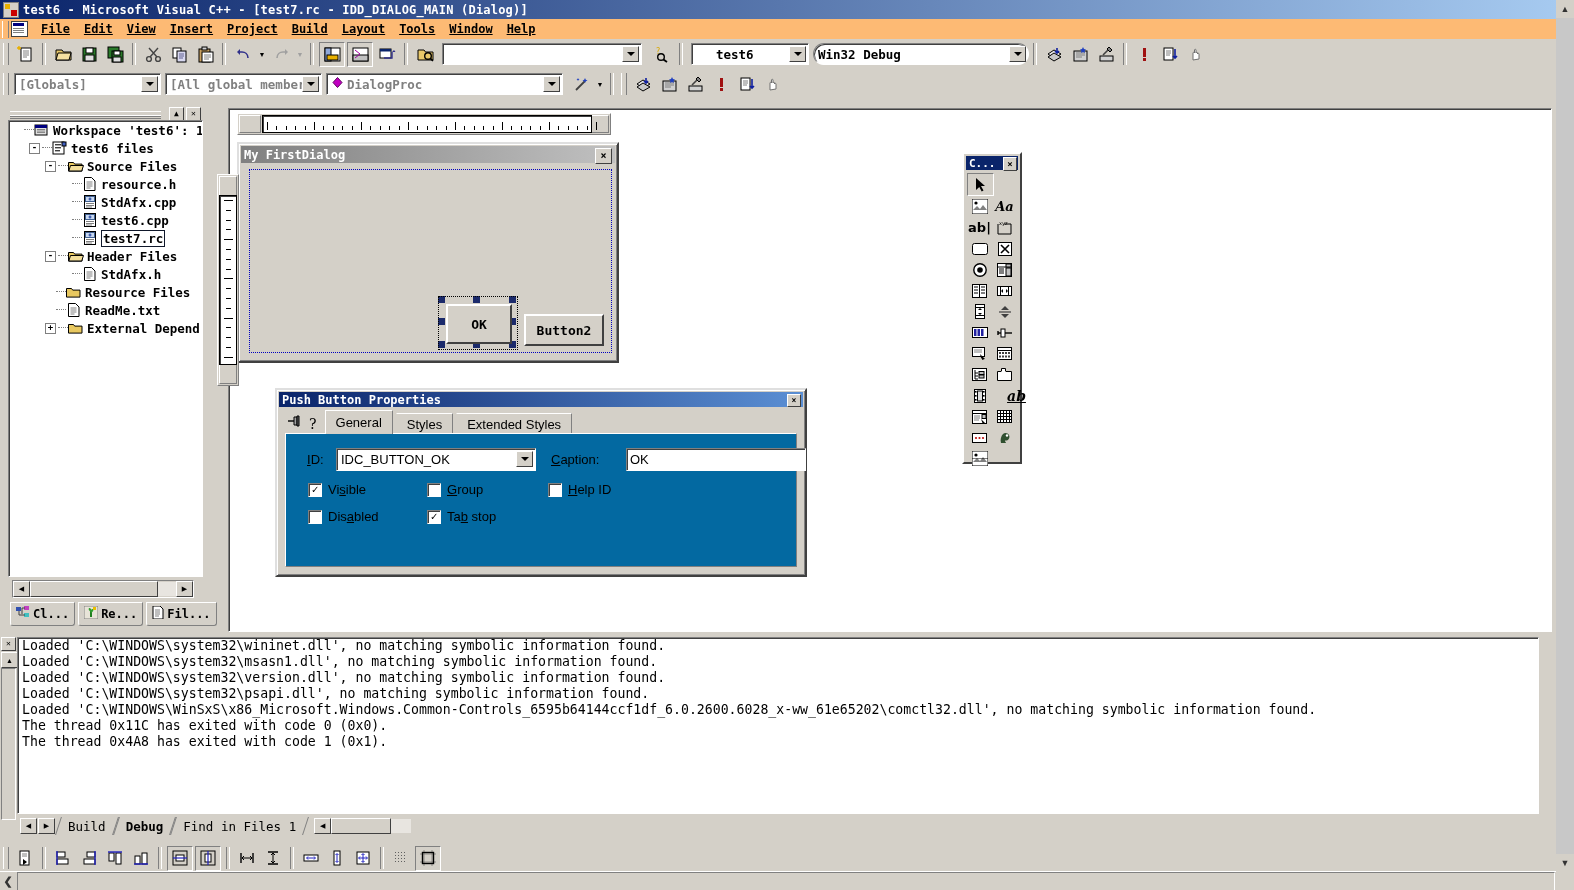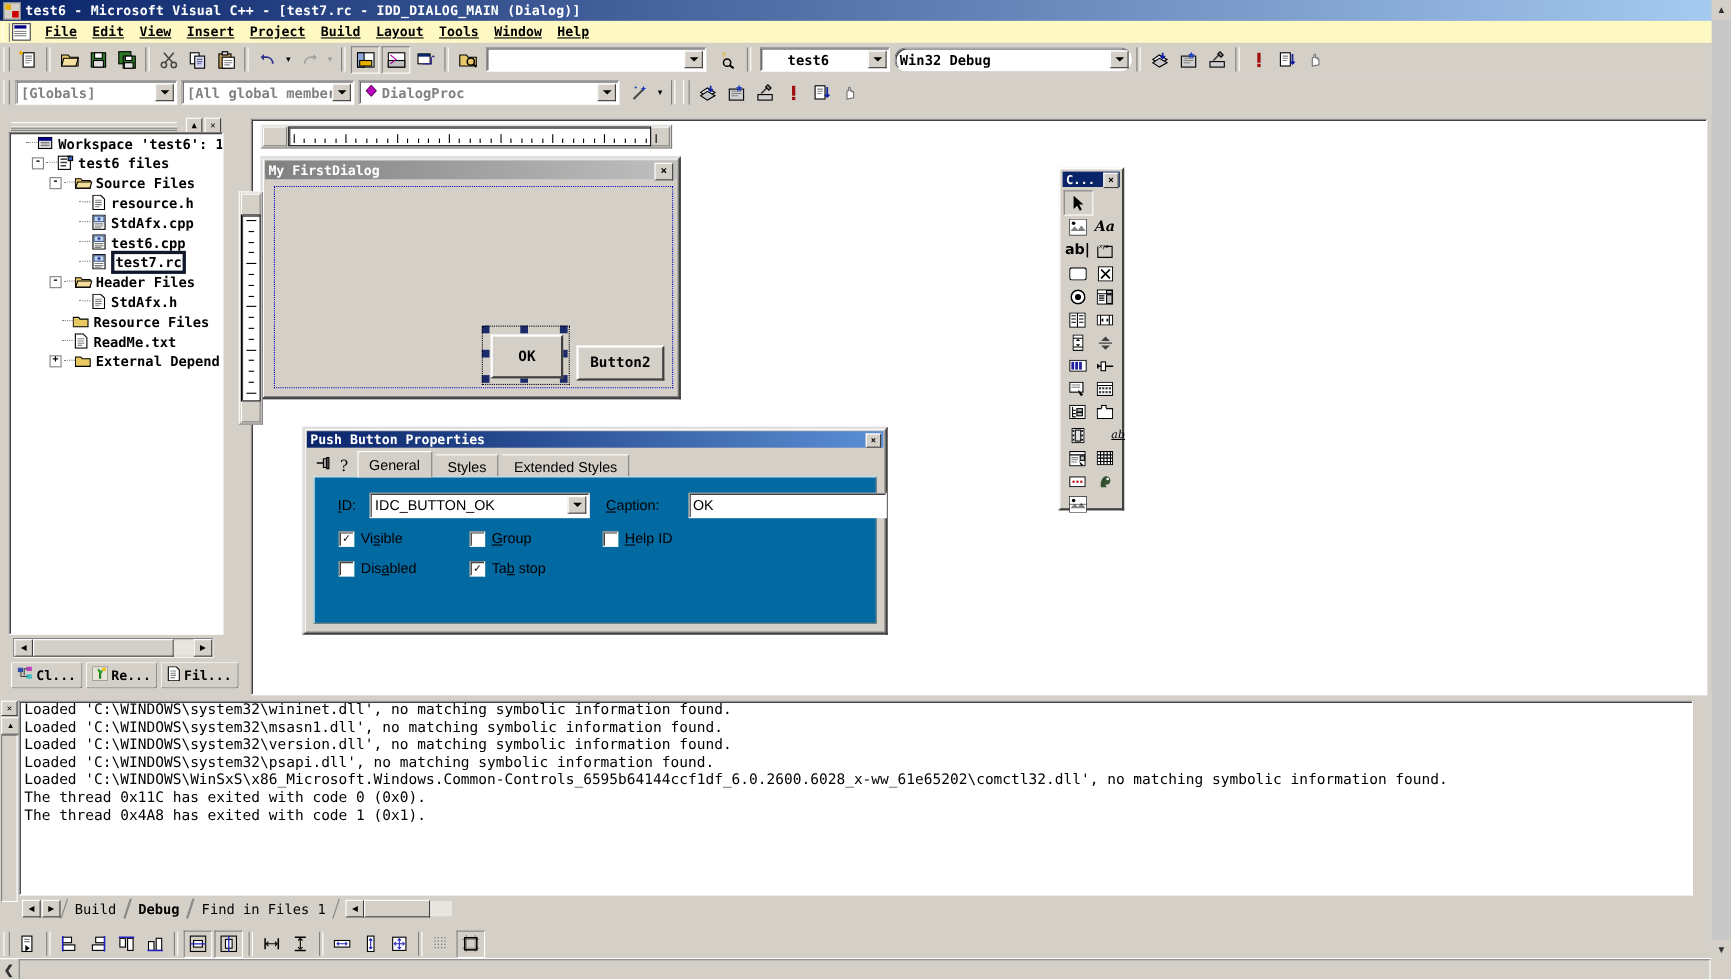--- a/index.html
+++ b/index.html
@@ -16,21 +16,21 @@
   .titlebar .appicon:before{content:"";position:absolute;right:1px;bottom:1px;width:6px;height:6px;background:#c00;}
 
   
   .rightcol{position:absolute;right:0;top:0;width:18px;height:890px;background:#c8c8c8;}
   .rc-btn{width:18px;height:18px;background:#d4d0c8;display:flex;align-items:center;justify-content:center;font-size:9px;color:#333;}
   .rc-top{position:absolute;top:0;left:0;}
   .rc-bot{position:absolute;bottom:18px;left:0;}
   .rc-cor{position:absolute;bottom:0;left:0;}
 
   
-  .menubar{position:absolute;left:0;top:19px;width:1556px;height:20px;background:#fef9c3;display:flex;align-items:center;}
+  .menubar{position:absolute;left:0;top:19px;width:1556px;height:20px;background:#fdba74;display:flex;align-items:center;}
   .menubar .grip{width:5px;height:17px;margin:0 2px 0 2px;border-left:1px solid #fff;border-right:1px solid #808080;}
   .menuicon{width:15px;height:14px;background:#fff;border:1px solid #404040;margin-right:6px;position:relative;}
   .menuicon:before{content:"";position:absolute;left:1px;top:1px;width:11px;height:3px;background:#000080;}
   .menuicon:after{content:"";position:absolute;left:1px;top:6px;width:11px;height:1px;box-shadow:0 2px 0 #808080,0 4px 0 #808080;background:#808080;}
   .mi{font-family:"DejaVu Sans Mono",monospace;font-size:12px;font-weight:bold;padding:2px 7px;cursor:default;}
   .mi u{text-decoration:underline;}
 
   
   .tb{position:absolute;left:0;background:#d4d0c8;display:flex;align-items:center;}
   .tb1{top:39px;width:1556px;height:30px;}
@@ -59,21 +59,21 @@
   .hbtn{width:13px;height:12px;background:#d4d0c8;border:1px solid;border-color:#fff #404040 #404040 #fff;
      display:flex;align-items:center;justify-content:center;font-size:8px;font-family:"DejaVu Sans Mono",monospace;line-height:1;margin-left:2px;}
   .ws-tree{position:absolute;left:0;top:12px;width:193px;height:455px;background:#fff;
      border:1px solid;border-color:#808080 #fff #fff #808080;box-shadow:inset 1px 1px 0 #404040;overflow:hidden;}
   .tnode{display:flex;align-items:center;height:18px;white-space:nowrap;font-family:"DejaVu Sans Mono",monospace;font-size:12.5px;font-weight:bold;}
   .tbox{width:9px;height:9px;border:1px solid #808080;background:#fff;font-size:9px;line-height:7px;text-align:center;
      font-family:"DejaVu Sans Mono",monospace;color:#000;margin-right:2px;flex:0 0 auto;}
   .dline{width:10px;height:18px;flex:0 0 auto;position:relative;}
   .dline:after{content:"";position:absolute;left:0;top:8px;width:10px;border-top:1px dotted #808080;}
   .ico{width:16px;height:14px;margin-right:3px;flex:0 0 auto;}
-  .sel-name{border:3px solid #0f172a;padding:0 1px;}
+  .sel-name{border:1px solid #0f172a;padding:0 1px;}
   .ws-hscroll{position:absolute;left:4px;top:472px;width:180px;height:16px;background:#d4d0c8;display:flex;align-items:center;
      border:1px solid;border-color:#808080 #fff #fff #808080;}
   .sb-btn{width:15px;height:14px;background:#d4d0c8;border:1px solid;border-color:#fff #404040 #404040 #fff;
      display:flex;align-items:center;justify-content:center;font-size:7px;}
   .sb-track{flex:1;height:14px;background:#d4d0c8;}
   .sb-thumb{height:14px;background:#d4d0c8;border:1px solid;border-color:#fff #404040 #404040 #fff;}
   .ws-tabs{position:absolute;left:2px;top:494px;display:flex;}
   .wtab{height:22px;background:#d4d0c8;border:1px solid;border-color:#fff #808080 #808080 #fff;
      display:flex;align-items:center;padding:0 5px;margin-right:3px;border-radius:0 0 3px 3px;
      font-family:"DejaVu Sans Mono",monospace;font-size:12px;font-weight:bold;}
@@ -863,21 +863,21 @@
                 <rect x="1" y="10" width="1.6" height="1.6"></rect>
                 <rect x="9" y="2" width="1.6" height="1.6"></rect>
                 <rect x="9" y="6" width="1.6" height="1.6"></rect>
                 <rect x="9" y="10" width="1.6" height="1.6"></rect>
               </g>
               <rect x="3.5" y="2" width="5" height="10" fill="#e0e0e0" stroke="#000"></rect>
             </svg>
           </span>
 
         <span class="cb-cell">
-          <span style="font-family:'DejaVu Serif',serif;font-style:italic;font-weight:normal;font-size:10px;text-decoration:underline;margin-left:24px;">ab</span>
+          <span style="font-family:'DejaVu Serif',serif;font-style:italic;font-weight:bold;font-size:14px;text-decoration:underline;margin-left:24px;">ab</span>
           </span>
         <span class="cb-cell">
           <svg width="15" height="14" viewBox="0 0 15 14">
               <rect x="0.5" y="0.5" width="14" height="13" fill="#fff" stroke="#000"></rect>
               <path d="M0.5 3.5h14" stroke="#000"></path>
               <rect x="10" y="4.5" width="4" height="4" fill="#c0c0c0" stroke="#000"></rect>
               <path d="M2 6h6M2 8h6M2 10h5" stroke="#808080"></path>
               <path d="M9 9l4 4-1.5.2-.6 1z" fill="#000"></path>
             </svg>
           </span>

